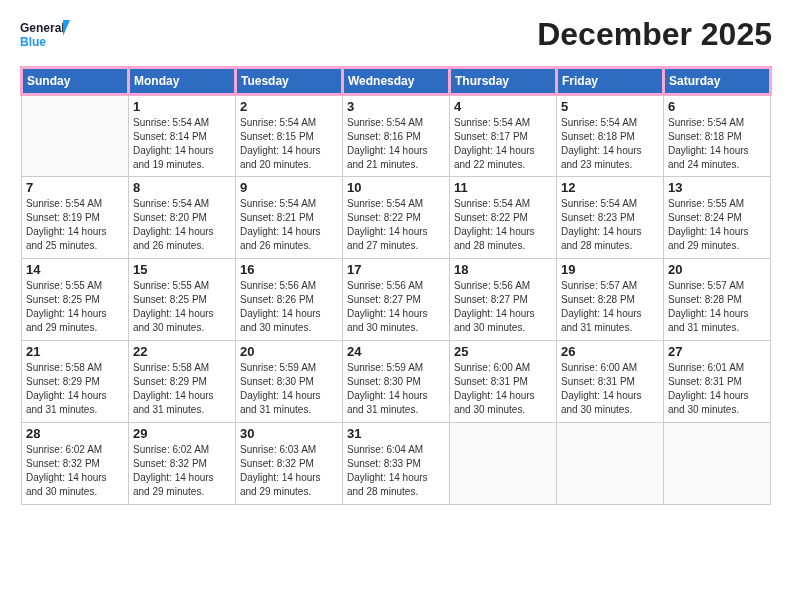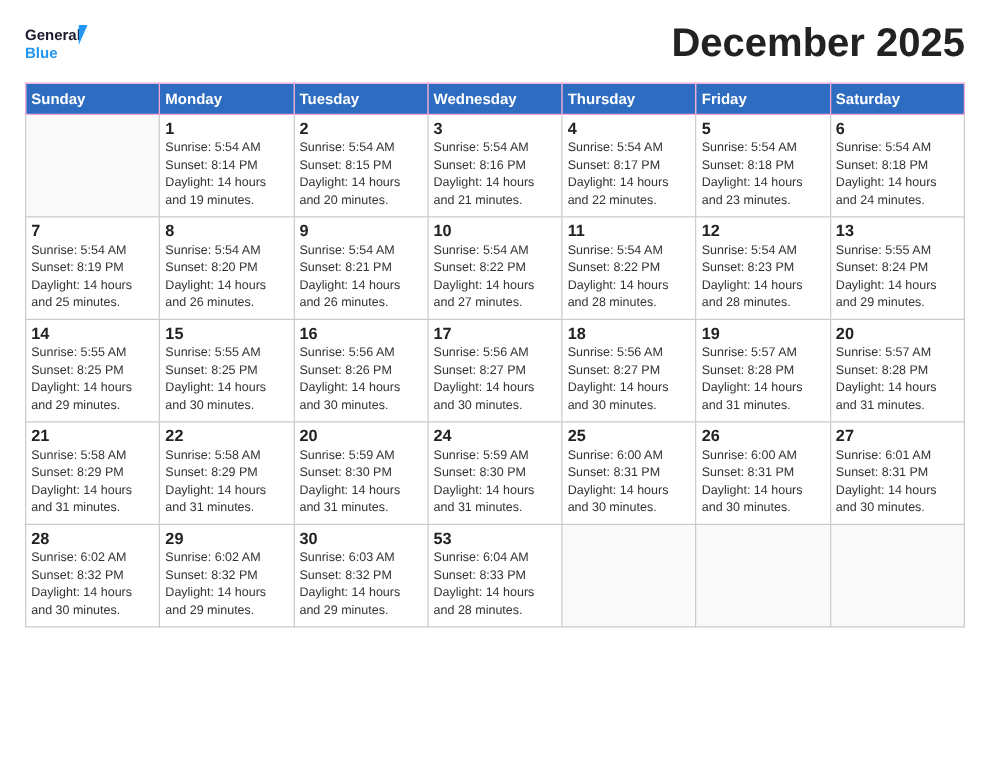--- a/index.html
+++ b/index.html
@@ -45,21 +45,21 @@
       border-collapse: collapse;
       font-size: 10px;
     }
     .calendar th {
       background: #2d6cc0;
       color: #fff;
       padding: 5px 4px;
       text-align: left;
       font-size: 12px;
       font-weight: bold;
-      border: 1px solid #f9a8d4;
+      border: 3px solid #f9a8d4;
     }
     .calendar td {
       border: 1px solid #ccc;
       vertical-align: top;
       padding: 3px 4px;
       width: calc(100% / 7);
       height: 82px;
       background: #fff;
     }
     .calendar td.empty {
@@ -324,21 +324,21 @@
 and 29 minutes.</div>
           </td>
           <td>
             <div class="day-num">30</div>
             <div class="day-info" style="white-space: pre-line;">Sunrise: 6:03 AM
 Sunset: 8:32 PM
 Daylight: 14 hours
 and 29 minutes.</div>
           </td>
           <td>
-            <div class="day-num">53</div>
+            <div class="day-num">31</div>
             <div class="day-info" style="white-space: pre-line;">Sunrise: 6:04 AM
 Sunset: 8:33 PM
 Daylight: 14 hours
 and 28 minutes.</div>
           </td>
           <td class="empty"></td>
           <td class="empty"></td>
           <td class="empty"></td>
         </tr>
       </tbody>

